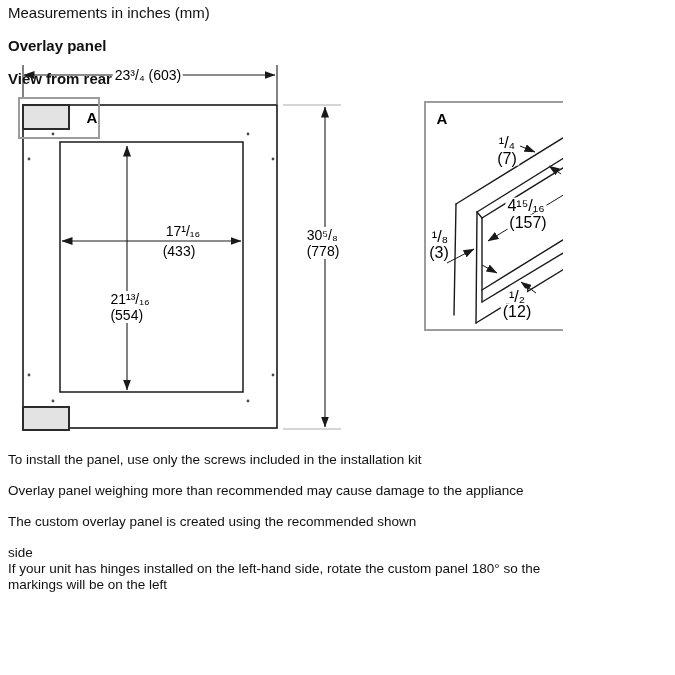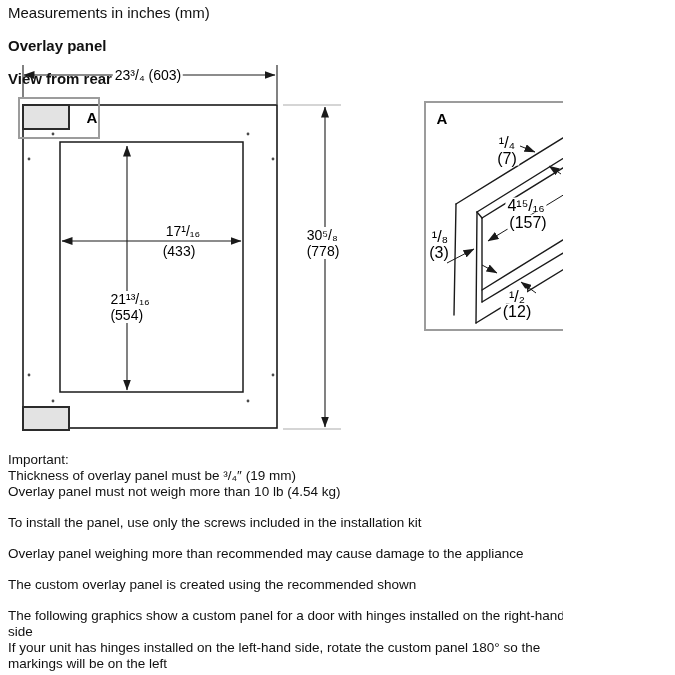--- a/index.html
+++ b/index.html
@@ -129,34 +129,28 @@
   <div class="lbl sm bg" style="left:628px; top:184px;">(53)</div>
   <div class="lbl sm bg" style="left:526px; top:205px;">4¹⁵/₁₆</div>
   <div class="lbl sm bg" style="left:528px; top:222px;">(157)</div>
   <div class="lbl sm bg" style="left:440px; top:236px;text-align:center;">¹/₈</div>
   <div class="lbl sm bg" style="left:439px; top:252px;">(3)</div>
   <div class="lbl sm bg" style="left:517px; top:296px;">¹/₂</div>
   <div class="lbl sm bg" style="left:517px; top:311px;">(12)</div>
 
   <div class="notes">
     <div class="para">
-      <div class="ln">Important:</div>
-      <div class="ln">Thickness of overlay panel must be ³/₄″ (19 mm)</div>
-      <div class="ln">Overlay panel must not weigh more than 10 lb (4.54 kg)</div>
-    </div>
-    <div class="para">
       <div class="ln">To install the panel, use only the screws included in the installation kit</div>
     </div>
     <div class="para">
       <div class="ln">Overlay panel weighing more than recommended may cause damage to the appliance</div>
     </div>
     <div class="para">
       <div class="ln">The custom overlay panel is created using the recommended shown</div>
     </div>
     <div class="para">
-      <div class="ln">The following graphics show a custom panel for a door with hinges installed on the right-hand</div>
       <div class="ln">side</div>
       <div class="ln">If your unit has hinges installed on the left-hand side, rotate the custom panel 180° so the</div>
       <div class="ln">markings will be on the left</div>
     </div>
   </div>
 
 </div>
 
 </body></html>

